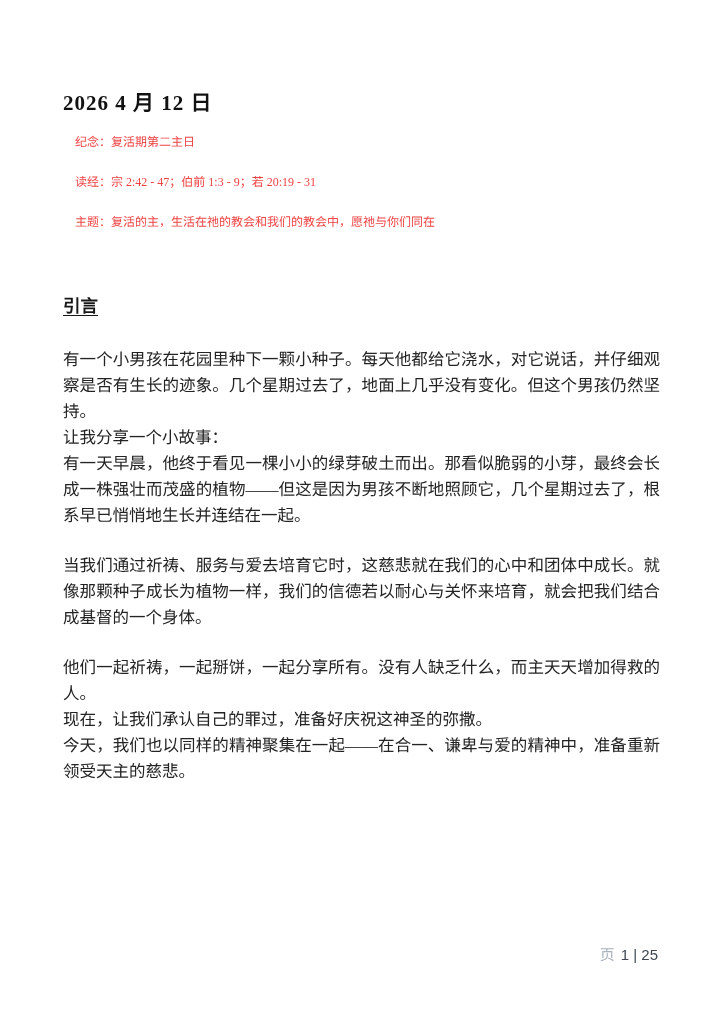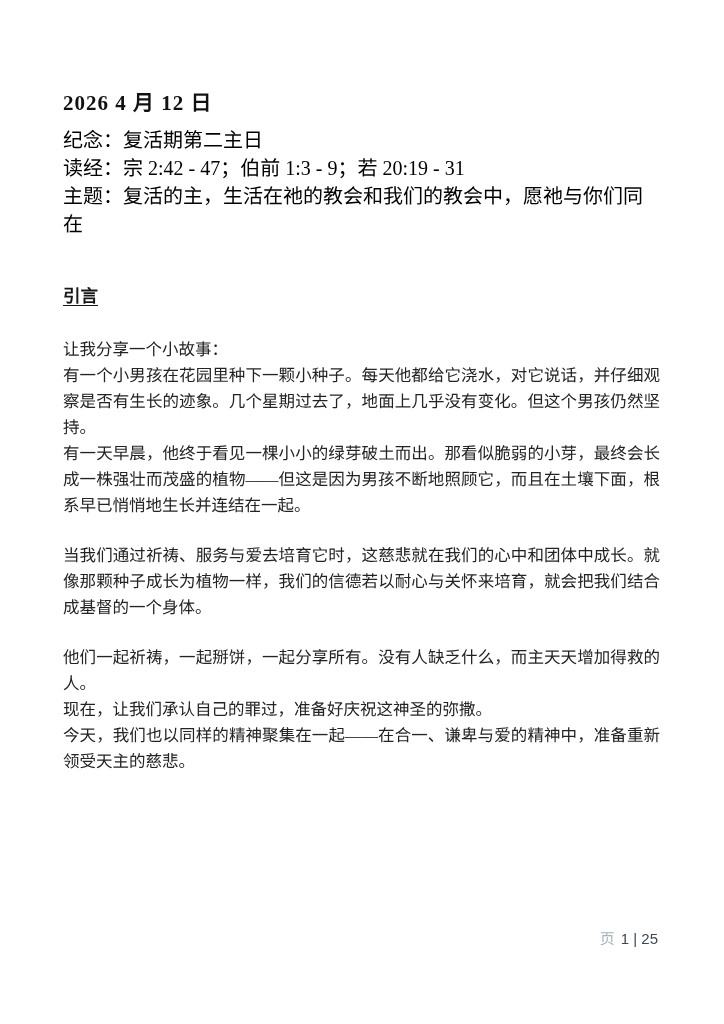--- a/index.html
+++ b/index.html
@@ -19,24 +19,24 @@
     color: #1e1e1e;
   }
   .doc-title {
     margin: 0 0 10px 0;
     font-size: 21px;
     font-weight: bold;
     letter-spacing: 1px;
     color: #111111;
   }
   .meta-line {
-    margin: 0;
-    font-size: 20px;
+    margin: 12px;
+    font-size: 12px;
     line-height: 28px;
-    color: #000000;
+    color: #ef4444;
   }
   .section-heading {
     display: inline-block;
     margin: 44px 16px 0 0;
     font-size: 17.5px;
     font-weight: bold;
     text-decoration: underline;
     text-underline-offset: 3px;
     color: #161616;
   }
@@ -49,21 +49,21 @@
   .line {
     margin: 0;
     font-size: 16.5px;
     line-height: 26px;
     text-align: justify;
     color: #232323;
   }
   .footer {
     position: absolute;
     right: 66px;
-    bottom: 76px;
+    bottom: 60px;
     font-family: "Liberation Sans", "DejaVu Sans", sans-serif;
     font-size: 15px;
     white-space: nowrap;
   }
   .footer .page-label {
     color: #a9b3bd;
     margin-right: 6px;
   }
   .footer .page-info {
     color: #3f4852;
@@ -79,23 +79,23 @@
   <p class="meta-line">纪念：复活期第二主日</p>
   <p class="meta-line">读经：宗 2:42 - 47；伯前 1:3 - 9；若 20:19 - 31</p>
   <p class="meta-line">主题：复活的主，生活在祂的教会和我们的教会中，愿祂与你们同在</p>
 
   <h2 class="section-heading">引言</h2>
 
   <div class="body-content">
 
 
     <div class="para-group">
+      <p class="line">有一个小男孩在花园里种下一颗小种子。每天他都给它浇水，对它说话，并仔细观察是否有生长的迹象。几个星期过去了，地面上几乎没有变化。但这个男孩仍然坚持。</p>
       <p class="line">让我分享一个小故事：</p>
-      <p class="line">有一个小男孩在花园里种下一颗小种子。每天他都给它浇水，对它说话，并仔细观察是否有生长的迹象。几个星期过去了，地面上几乎没有变化。但这个男孩仍然坚持。</p>
-      <p class="line">有一天早晨，他终于看见一棵小小的绿芽破土而出。那看似脆弱的小芽，最终会长成一株强壮而茂盛的植物——但这是因为男孩不断地照顾它，而且在土壤下面，根系早已悄悄地生长并连结在一起。</p>
+      <p class="line">有一天早晨，他终于看见一棵小小的绿芽破土而出。那看似脆弱的小芽，最终会长成一株强壮而茂盛的植物——但这是因为男孩不断地照顾它，几个星期过去了，根系早已悄悄地生长并连结在一起。</p>
     </div>
 
     <div class="para-group">
       <p class="line">当我们通过祈祷、服务与爱去培育它时，这慈悲就在我们的心中和团体中成长。就像那颗种子成长为植物一样，我们的信德若以耐心与关怀来培育，就会把我们结合成基督的一个身体。</p>
     </div>
 
     <div class="para-group">
       <p class="line">他们一起祈祷，一起掰饼，一起分享所有。没有人缺乏什么，而主天天增加得救的人。</p>
       <p class="line">现在，让我们承认自己的罪过，准备好庆祝这神圣的弥撒。</p>
       <p class="line">今天，我们也以同样的精神聚集在一起——在合一、谦卑与爱的精神中，准备重新领受天主的慈悲。</p>

